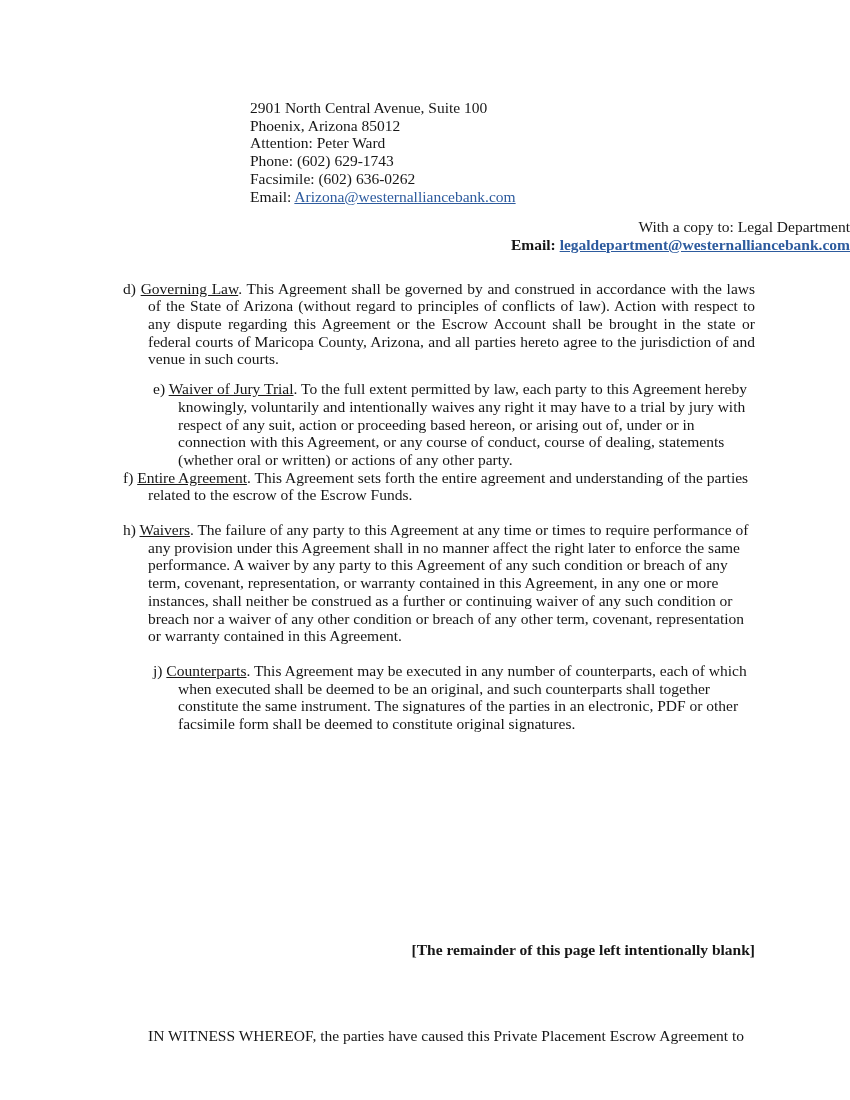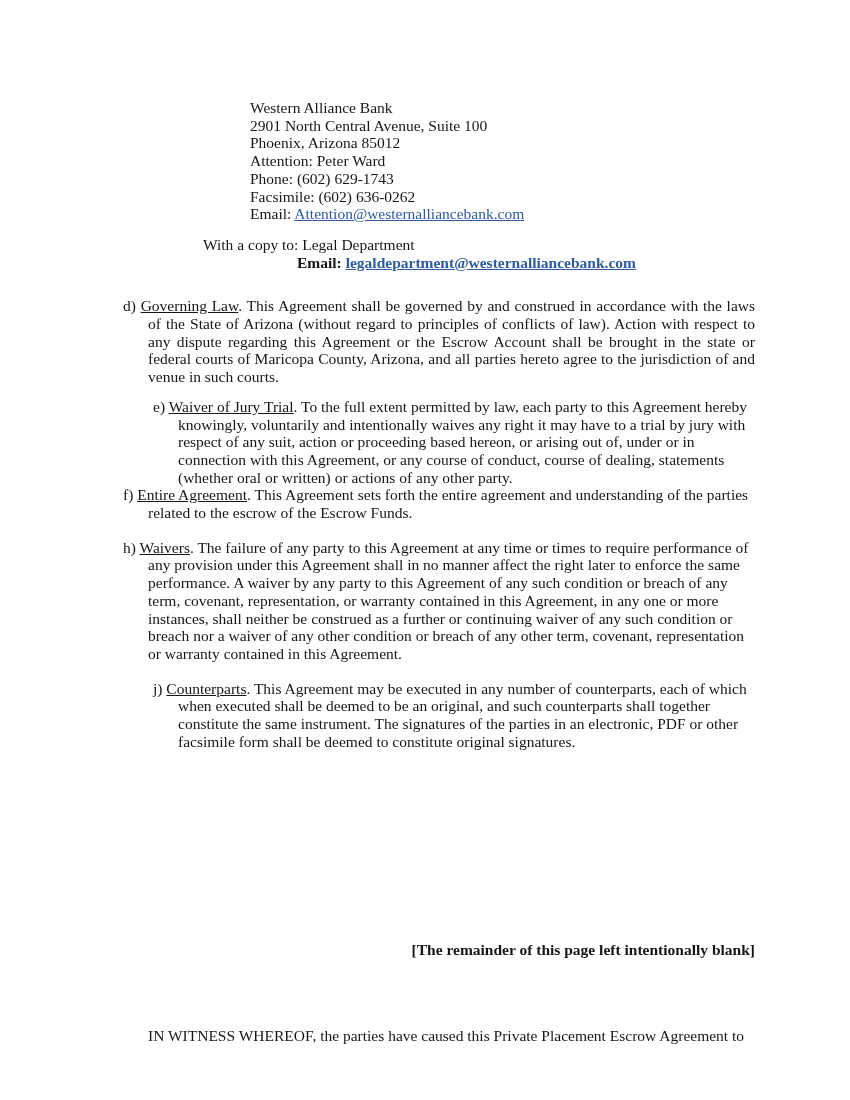--- a/index.html
+++ b/index.html
@@ -15,20 +15,21 @@
     color: var(--text, #161616);
     overflow: hidden;
   }
   .address-block {
     padding-top: 99px;
     margin-left: 250px;
   }
   .copy-to {
     margin-top: 13px;
     margin-left: 203px;
+    text-align: right;
   }
   .copy-to .email-line {
     margin-left: 94px;
     font-weight: bold;
   }
   a.email-link {
     color: var(--link, #2d5b9e);
     text-decoration: underline;
     cursor: pointer;
   }
@@ -61,27 +62,26 @@
     left: 148px;
     width: 620px;
   }
 </style>
 </head>
 <body>
 
 <div class="page">
 
   <div class="address-block">
-    <div>Western Alliance Bank</div>
     <div>2901 North Central Avenue, Suite 100</div>
     <div>Phoenix, Arizona 85012</div>
     <div>Attention: Peter Ward</div>
     <div>Phone: (602) 629-1743</div>
     <div>Facsimile: (602) 636-0262</div>
-    <div><span>Email: </span><a class="email-link">Attention@westernalliancebank.com</a></div>
+    <div><span>Email: </span><a class="email-link">Arizona@westernalliancebank.com</a></div>
   </div>
 
   <div class="copy-to">
     <div>With a copy to: Legal Department</div>
     <div class="email-line"><span>Email: </span><a class="email-link">legaldepartment@westernalliancebank.com</a></div>
   </div>
 
   <div class="content">
 
     <p class="clause justified gap-small"><span>d) </span><span class="clause-heading">Governing Law</span><span>. This Agreement shall be governed by and construed in accordance with the laws of the State of Arizona (without regard to principles of conflicts of law). Action with respect to any dispute regarding this Agreement or the Escrow Account shall be brought in the state or federal courts of Maricopa County, Arizona, and all parties hereto agree to the jurisdiction of and venue in such courts.</span></p>

